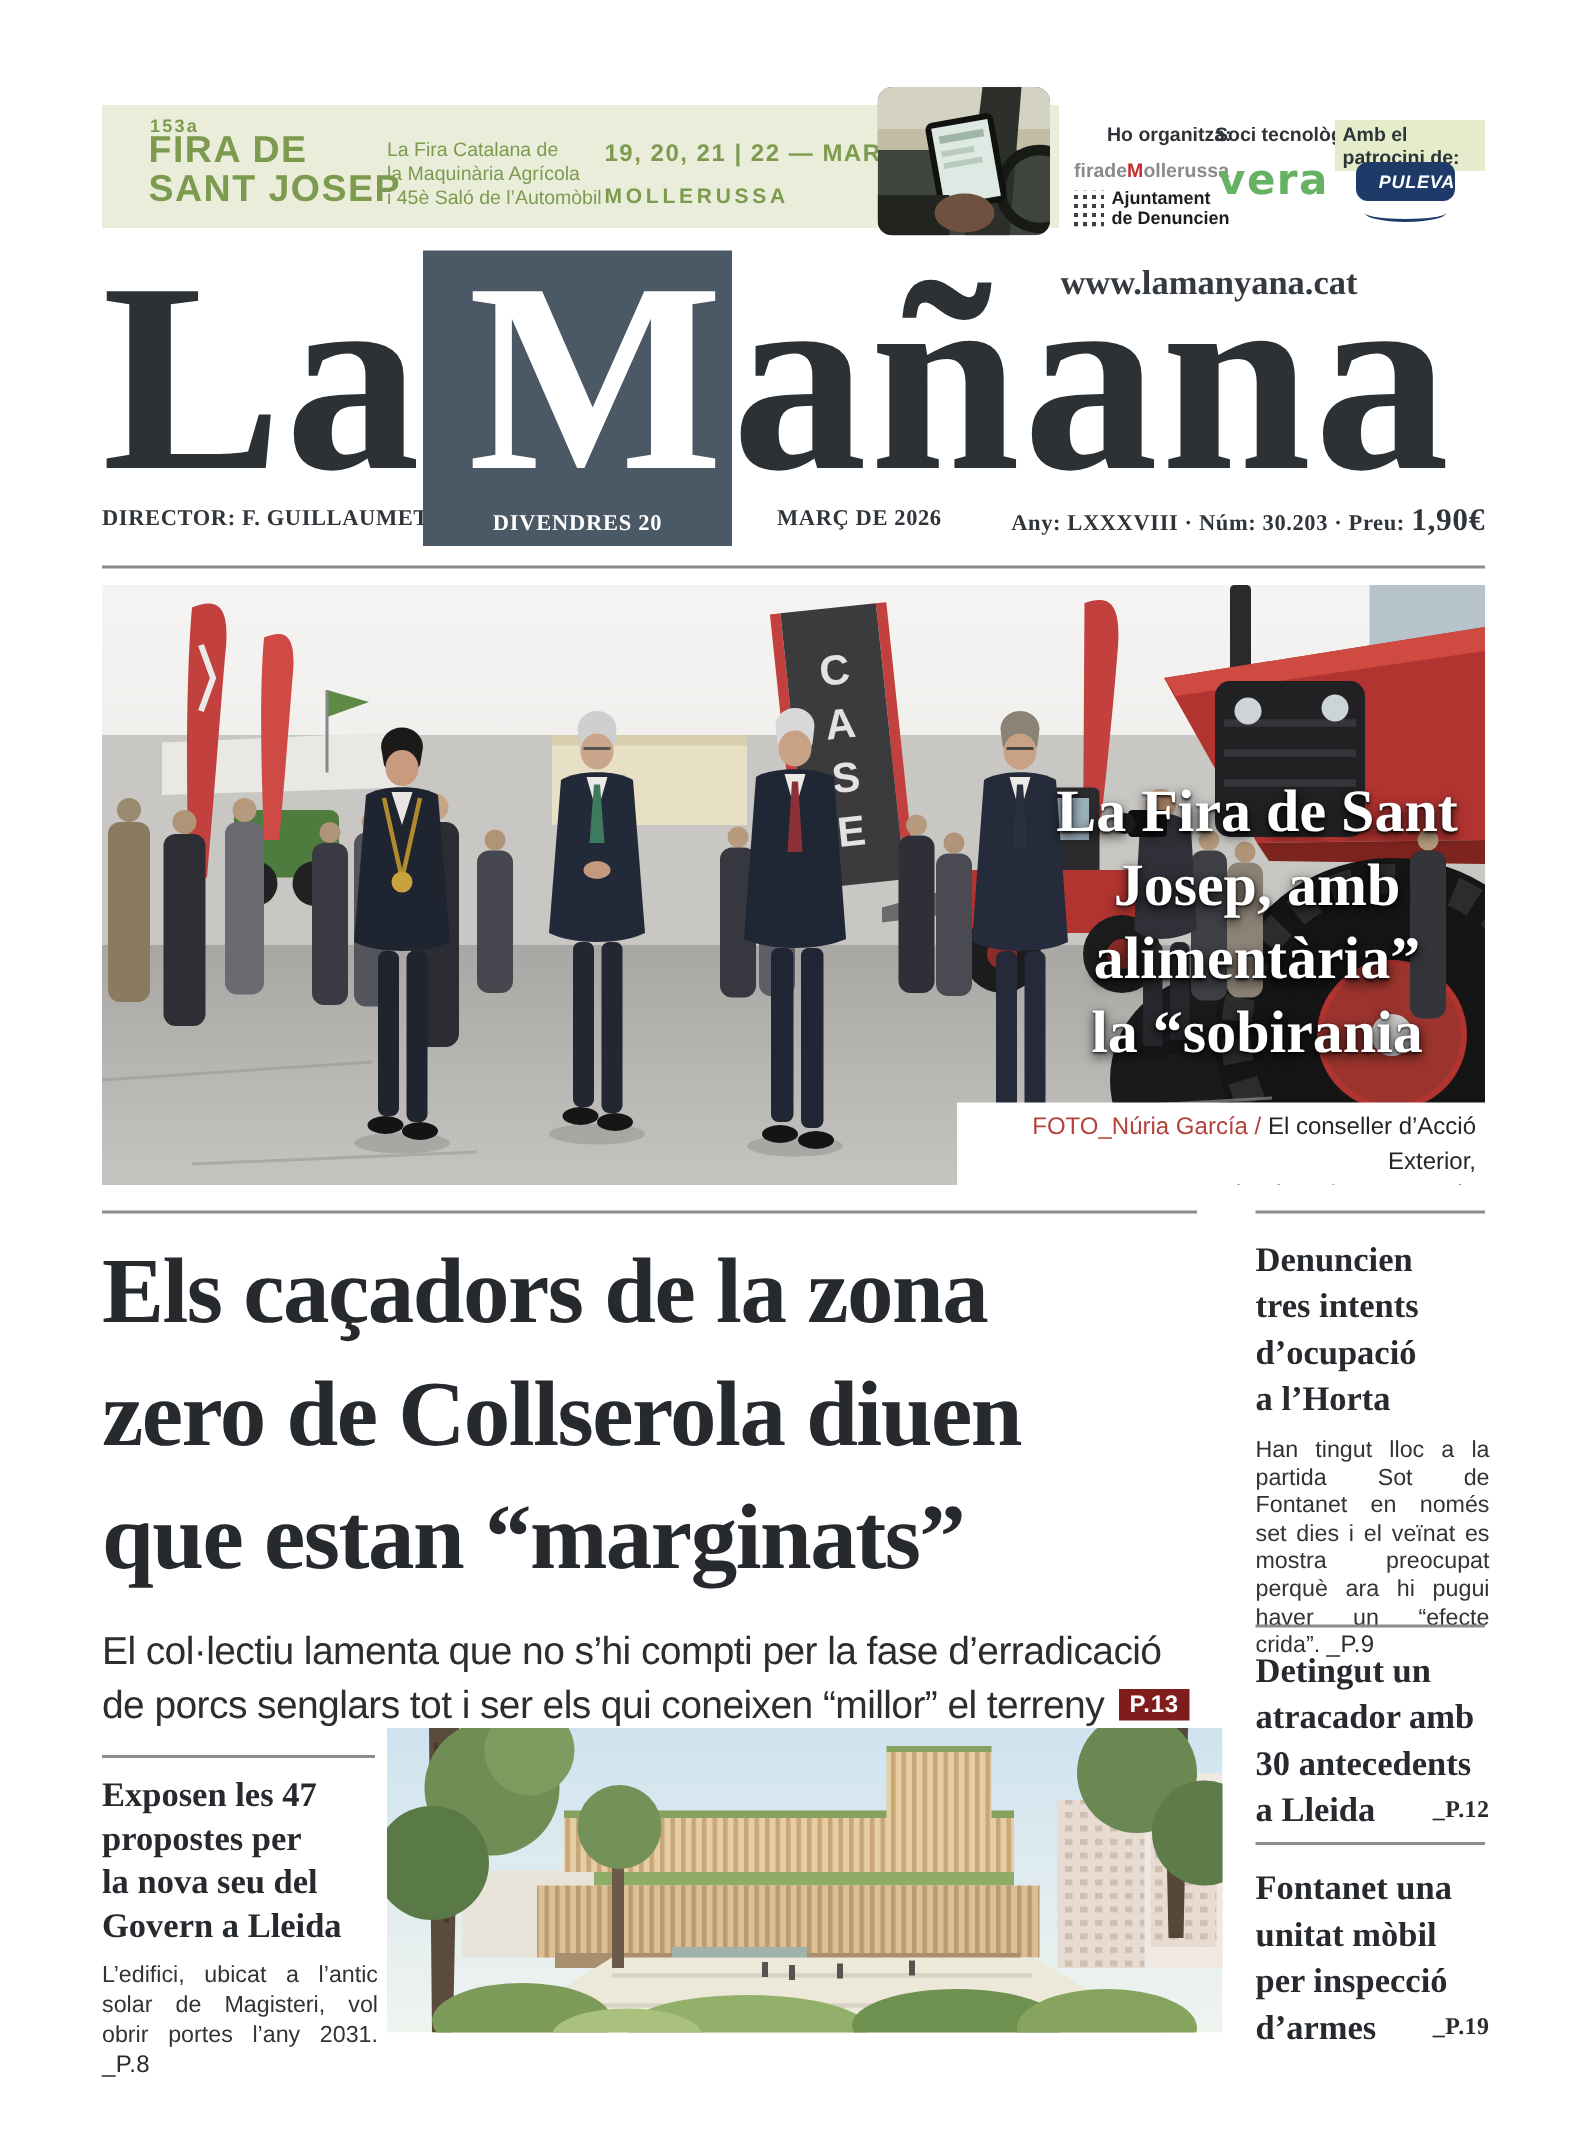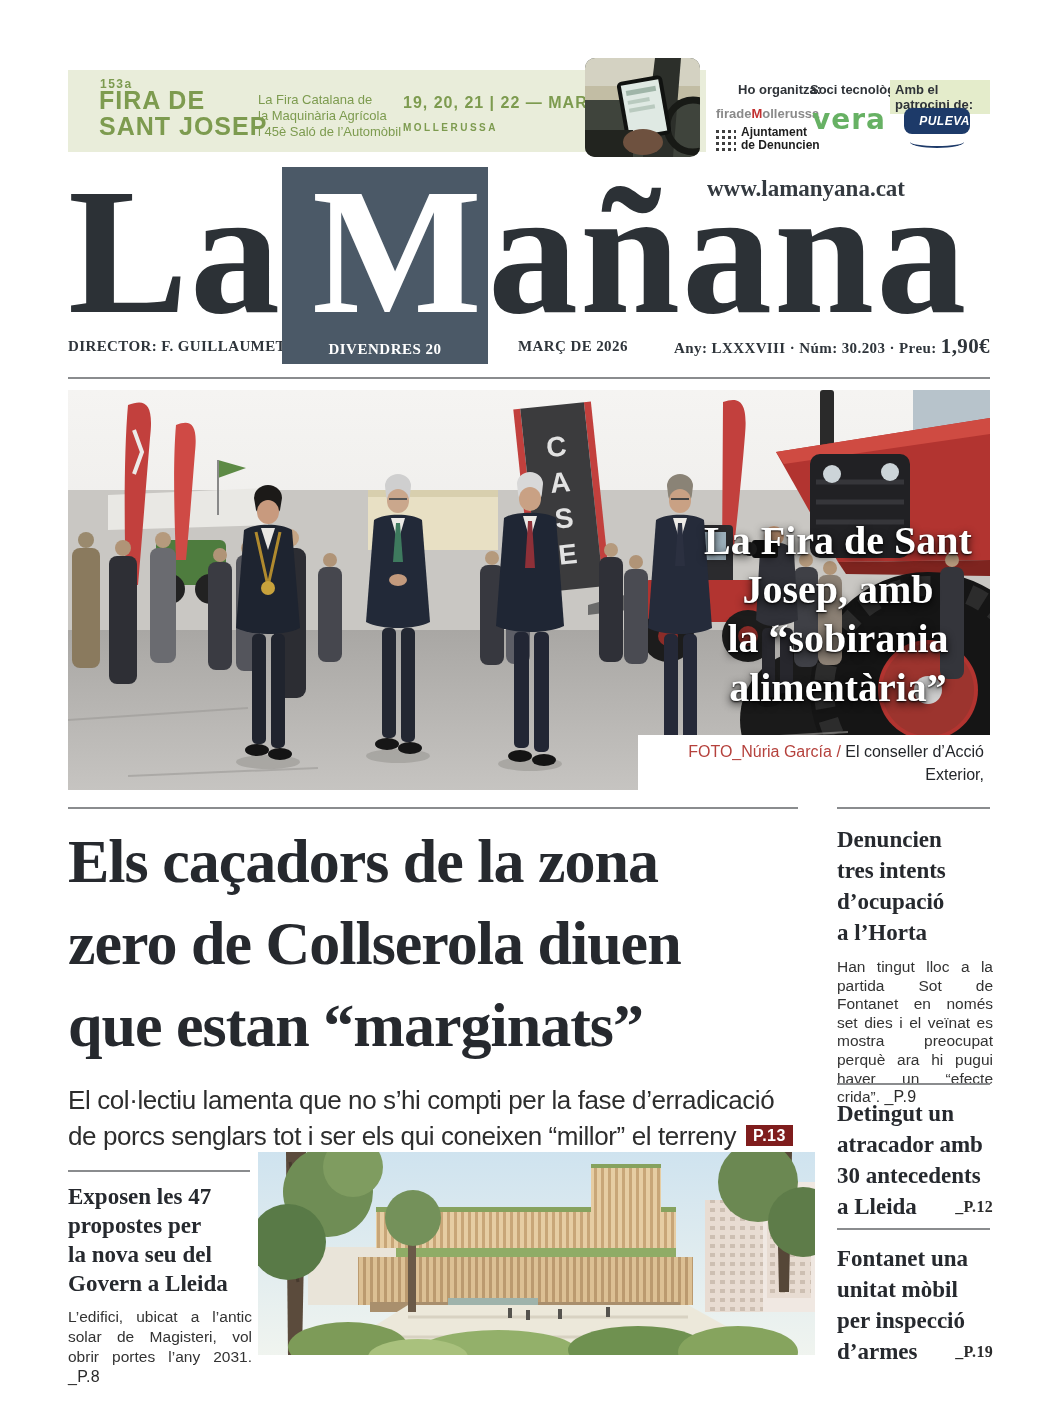--- a/index.html
+++ b/index.html
@@ -7,21 +7,21 @@
         font-family:"Liberation Sans",sans-serif;color:#2b2f34;}
 
   
   .banner{position:absolute;left:68px;top:70px;width:922px;height:84px;}
   .banner-green{position:absolute;left:0;top:0;width:638px;height:82px;background:#e9edda;}
   .bn-ed{position:absolute;left:32px;top:7px;font-size:12px;font-weight:bold;letter-spacing:1.5px;color:#7d9b4f;}
   .bn-t1{position:absolute;left:31px;top:18px;font-size:25px;font-weight:bold;letter-spacing:1px;color:#7d9b4f;line-height:25px;}
   .bn-t2{position:absolute;left:31px;top:44px;font-size:25px;font-weight:bold;letter-spacing:1px;color:#7d9b4f;line-height:25px;}
   .bn-sub{position:absolute;left:190px;top:22px;font-size:13px;color:#7d9b4f;line-height:16px;}
   .bn-dates{position:absolute;left:335px;top:24px;font-size:16px;font-weight:bold;letter-spacing:1px;color:#7d9b4f;}
-  .bn-city{position:absolute;left:335px;top:52px;font-size:10px;font-weight:bold;letter-spacing:2.5px;color:#7d9b4f;}
+  .bn-city{position:absolute;left:335px;top:52px;font-size:14px;font-weight:bold;letter-spacing:2.5px;color:#7d9b4f;}
   .banner-photo{position:absolute;left:517px;top:-12px;width:115px;height:99px;border-radius:10px;overflow:hidden;}
   .sp-label{position:absolute;font-size:13px;font-weight:bold;color:#2f3338;}
   .sp-hl{background:#e4eccb;padding:2px 5px;}
   .logo-fira{position:absolute;left:648px;top:36px;font-size:13px;color:#8a8a8a;font-weight:bold;}
   .logo-fira .mk{color:#c22f2f;}
   .logo-aj{position:absolute;left:648px;top:56px;display:flex;gap:5px;align-items:center;}
   .aj-icon{width:20px;height:24px;background:
       repeating-linear-gradient(0deg,#222 0 3px,#fff 3px 6px),
       repeating-linear-gradient(90deg,#222 0 3px,#fff 3px 6px);background-blend-mode:screen;}
   .aj-txt{font-size:12px;font-weight:bold;color:#1d1d1d;line-height:13px;}
@@ -343,22 +343,22 @@
         <rect x="694" y="238" width="13" height="72" rx="5" fill="#27272d"></rect>
         <rect x="712" y="238" width="13" height="68" rx="5" fill="#27272d"></rect>
         <ellipse cx="700" cy="312" rx="11" ry="5" fill="#151515"></ellipse>
           <ellipse cx="718" cy="308" rx="11" ry="5" fill="#151515"></ellipse>
       </g>
       <path d="M0,330 L180,318 M640,350 L780,342 M60,386 L250,378" stroke="#9c9a97" stroke-width="2" opacity=".6"></path>
     </svg>
     <div class="photo-head">
       <div>La Fira de Sant</div>
       <div>Josep, amb</div>
+      <div>alimentària”</div>
       <div>la “sobirania</div>
-      <div>alimentària”</div>
     </div>
     <div class="photo-caption">
       <span class="cap-credit">FOTO_Núria García /</span><span> El conseller d’Acció Exterior,</span><br>
       <span>Jaume Duch, obre el certamen de Mollerussa_P3-5</span>
     </div>
   </div>
 
   <div class="rule rule-main"></div>
   <div class="rule rule-side1"></div>
 

